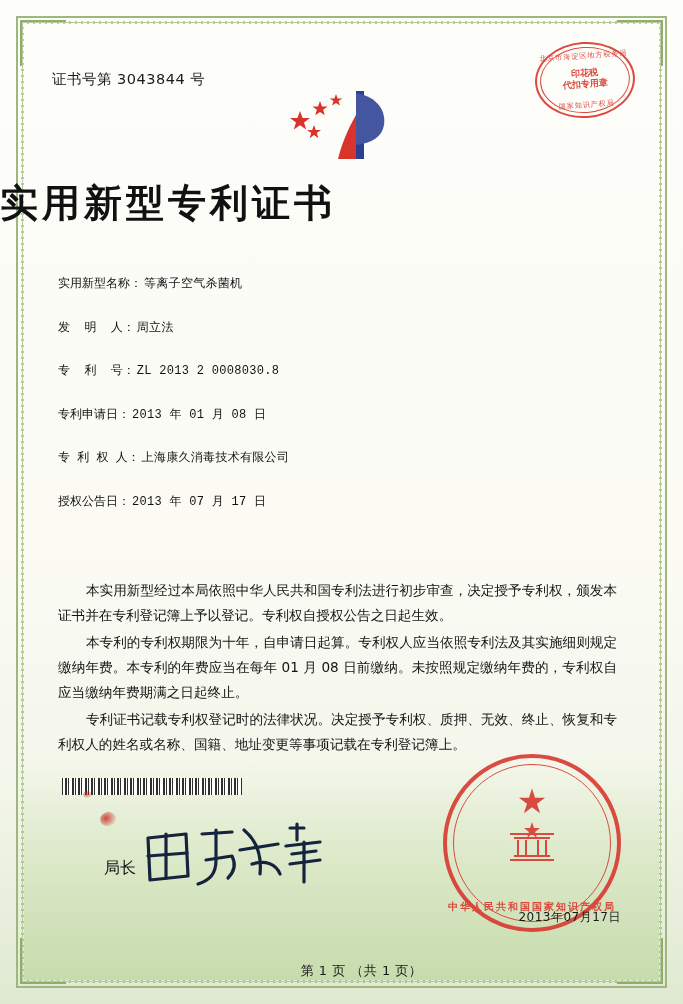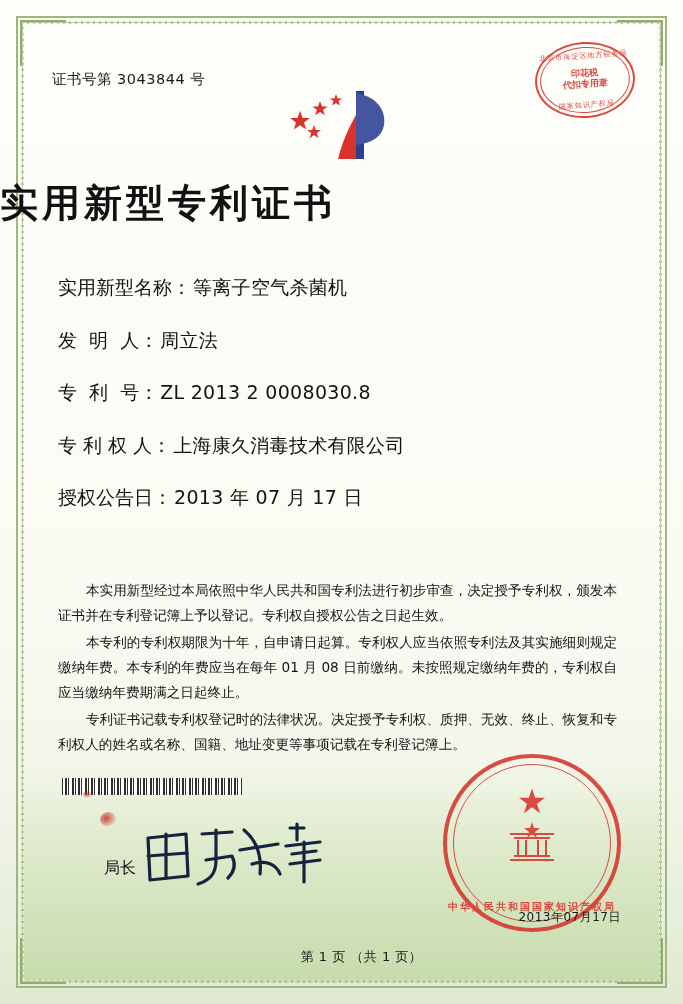--- a/index.html
+++ b/index.html
@@ -147,22 +147,23 @@
   .fields {
     position: absolute;
     left: 58px;
     top: 275px;
     right: 58px;
   }
   .field-row {
     display: flex;
     align-items: baseline;
     margin-bottom: 26.5px;
-    font-size: 19px;
+    font-size: 12px;
     color: #121212;
+    font-family: Liberation Mono, monospace;
   }
   .field-label {
     white-space: pre;
     flex: 0 0 auto;
   }
   .field-value {
     margin-left: 2px;
     letter-spacing: 0.3px;
   }
 
@@ -283,21 +284,21 @@
     bottom: 78px;
     font-size: 12px;
     color: #1a1a1a;
     letter-spacing: 0.5px;
   }
 
   .footer {
     position: absolute;
     left: 0;
     right: 0;
-    bottom: 38px;
+    bottom: 24px;
     text-align: center;
     font-size: 13px;
     color: #1a1a1a;
     letter-spacing: 0.5px;
     padding-left: 40px;
   }
 </style>
 </head>
 <body>
 
@@ -342,20 +343,24 @@
       <span class="field-label">实用新型名称：</span>
       <span class="field-value">等离子空气杀菌机</span>
     </div>
     <div class="field-row">
       <span class="field-label">发  明  人：</span>
       <span class="field-value">周立法</span>
     </div>
     <div class="field-row">
       <span class="field-label">专  利  号：</span>
       <span class="field-value">ZL 2013 2 0008030.8</span>
+    </div>
+    <div class="field-row">
+      <span class="field-label">专利申请日：</span>
+      <span class="field-value">2013 年 01 月 08 日</span>
     </div>
     <div class="field-row">
       <span class="field-label">专 利 权 人：</span>
       <span class="field-value">上海康久消毒技术有限公司</span>
     </div>
     <div class="field-row">
       <span class="field-label">授权公告日：</span>
       <span class="field-value">2013 年 07 月 17 日</span>
     </div>
   </div>

